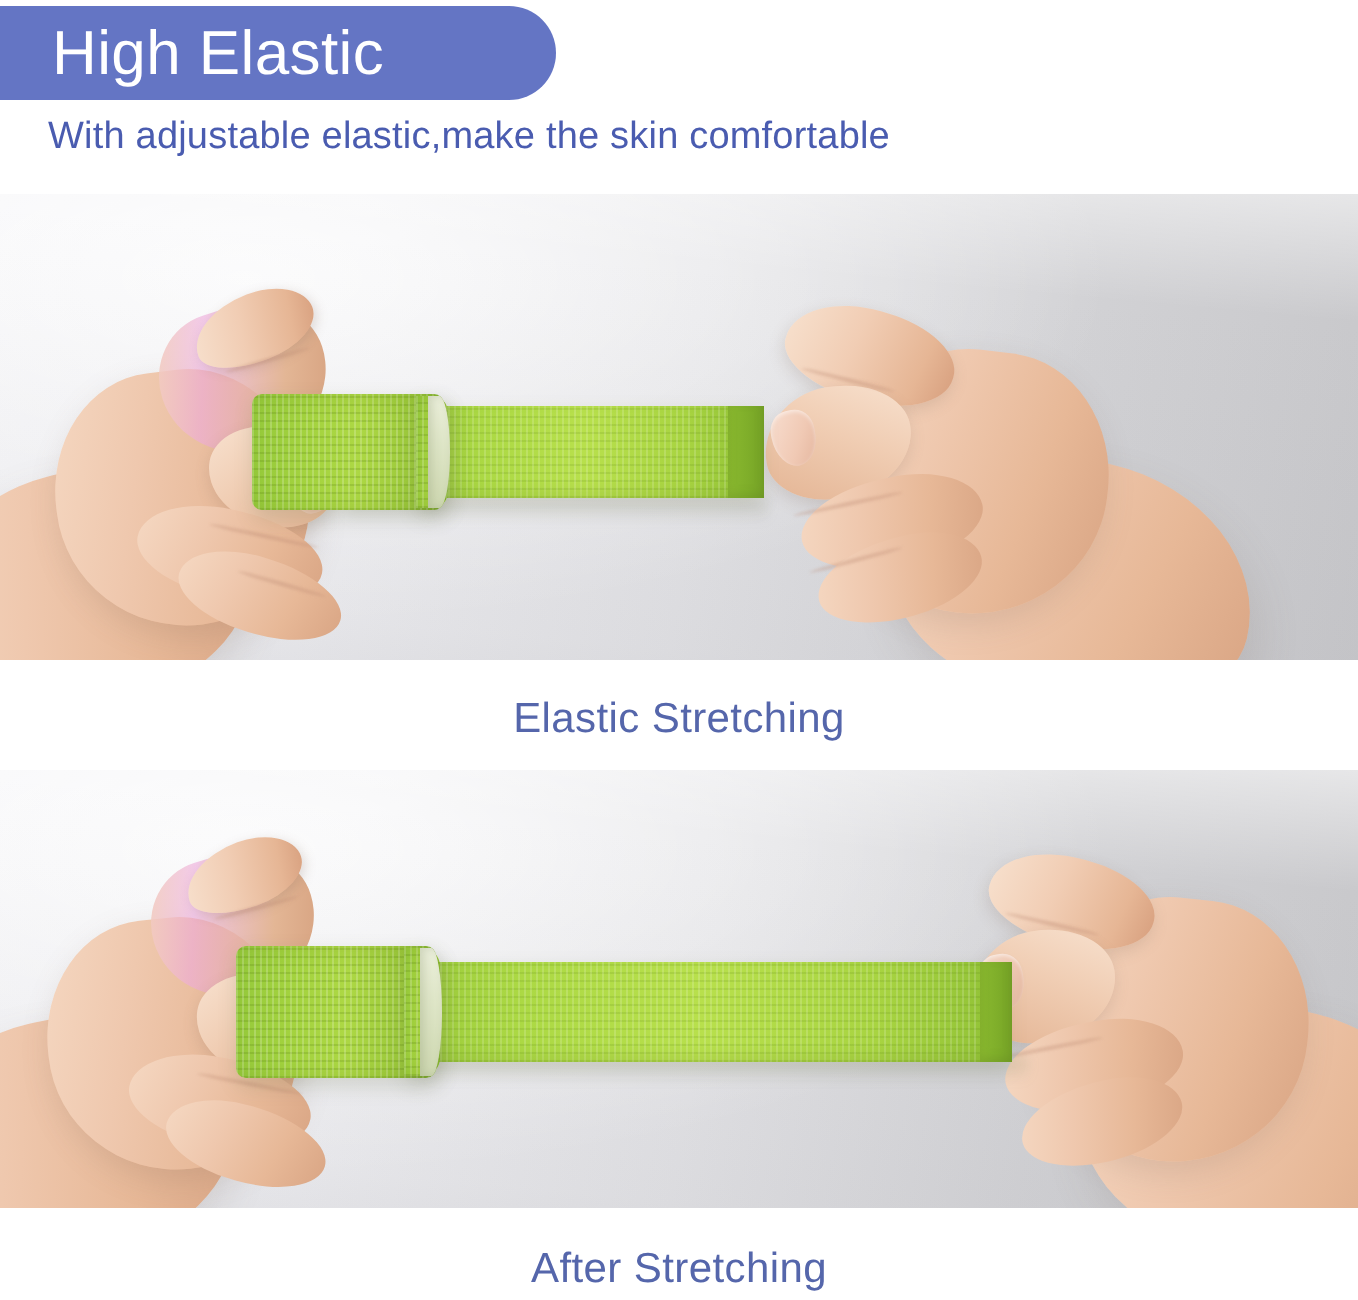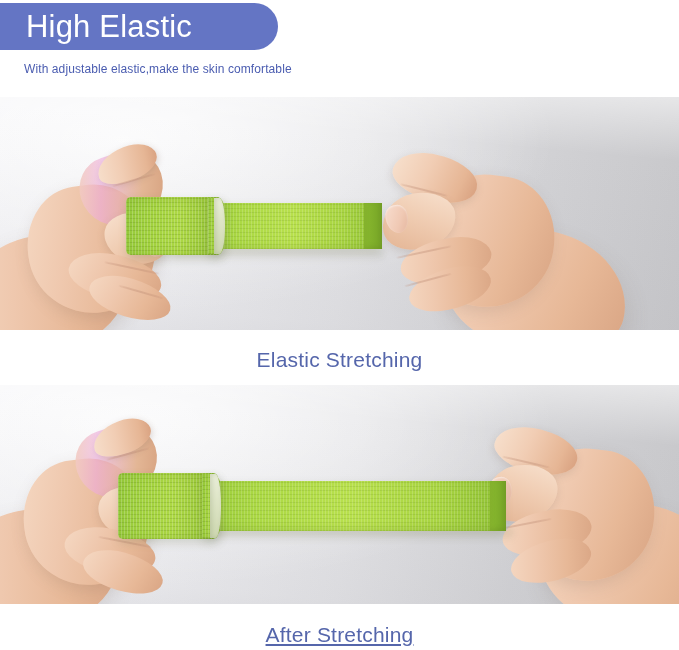--- a/index.html
+++ b/index.html
@@ -17,21 +17,21 @@
     border-radius:0 24px 24px 0;
     display:flex;align-items:center;
   }
   .badge-label{
     color:#ffffff;font-size:31px;line-height:31px;
     padding-left:26px;letter-spacing:0.2px;font-weight:400;
     white-space:nowrap;
   }
   .subtitle{
     position:absolute;left:24px;top:57px;
-    color:#4a5cb0;font-size:12px;line-height:24px;white-space:nowrap;
+    color:#4a5cb0;font-size:19px;line-height:24px;white-space:nowrap;
     letter-spacing:0.1px;
   }
 
   
   .panel{position:absolute;left:0;width:679px;overflow:hidden;}
   .panel.p1{top:97px;height:233px;}
   .panel.p2{top:385px;height:219px;}
 
   .photo-bg{
     position:absolute;inset:0;
@@ -47,21 +47,21 @@
 
   
   .caption-band{position:absolute;left:0;width:679px;background:#fff;text-align:center;}
   .caption-band.c1{top:330px;height:55px;}
   .caption-band.c2{top:604px;height:46px;}
   .caption{
     color:#5566ab;font-size:21px;line-height:21px;letter-spacing:0.2px;
     display:block;white-space:nowrap;
   }
   .caption-band.c1 .caption{padding-top:19px;}
-  .caption-band.c2 .caption{padding-top:20px;text-decoration:underline;}
+  .caption-band.c2 .caption{padding-top:20px;}
 
   
   .arm,.hand,.finger,.thumb{position:absolute;}
 
   
   .skin{
     background:linear-gradient(105deg,#f5d8c2 0%,#efc8ae 34%,#e7b897 68%,#d9a584 100%);
   }
   .skin-soft{
     background:linear-gradient(100deg,#f7e0cd 0%,#f1cdb4 40%,#e6b695 78%,#d79f7e 100%);

